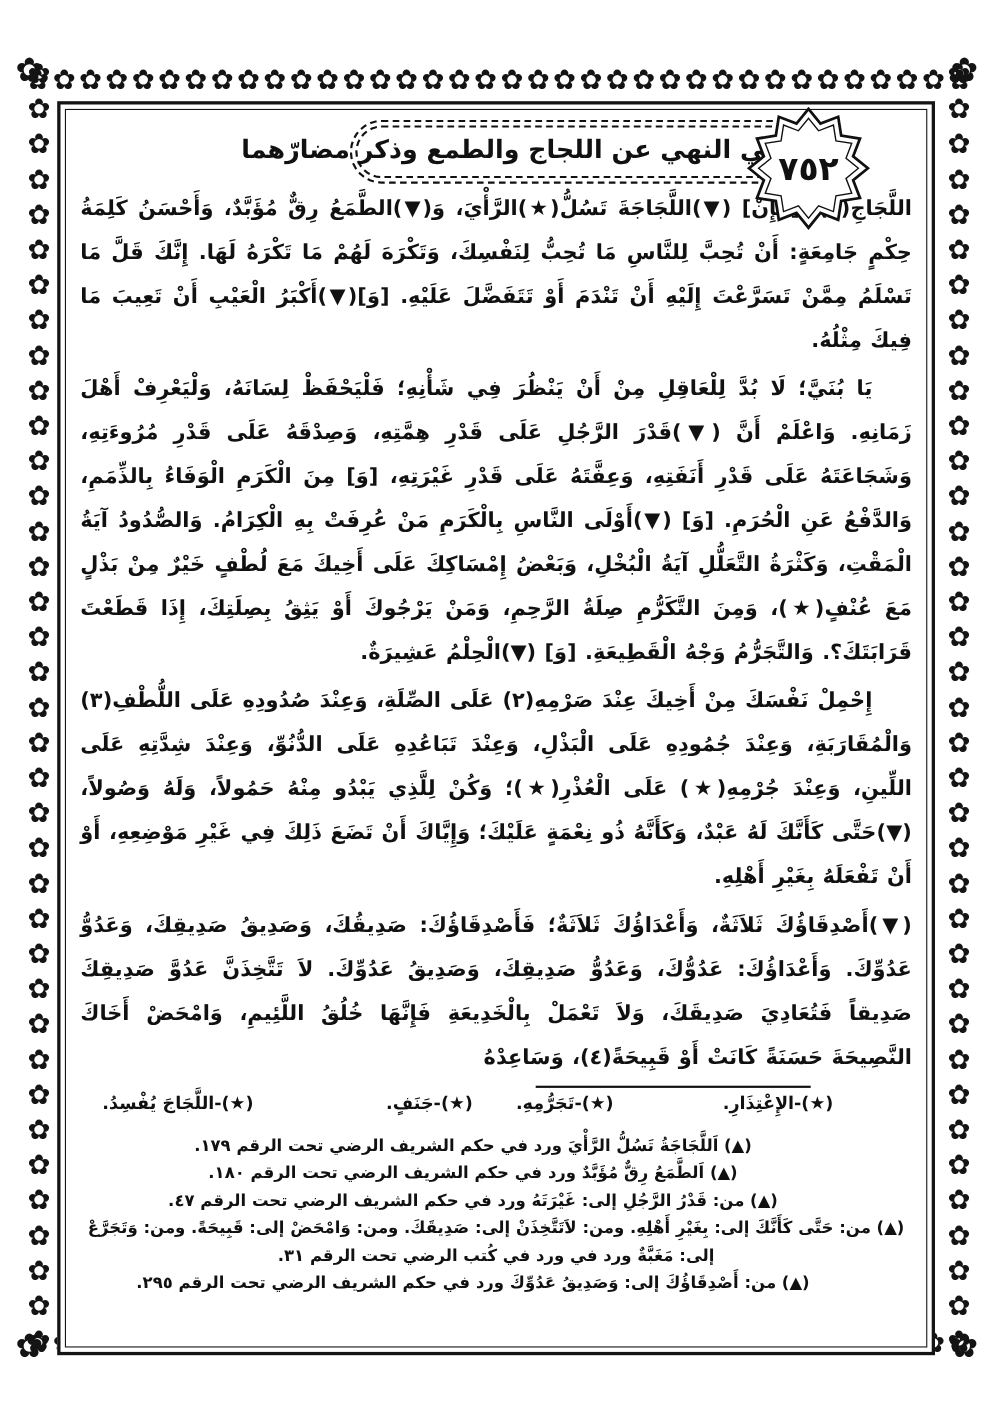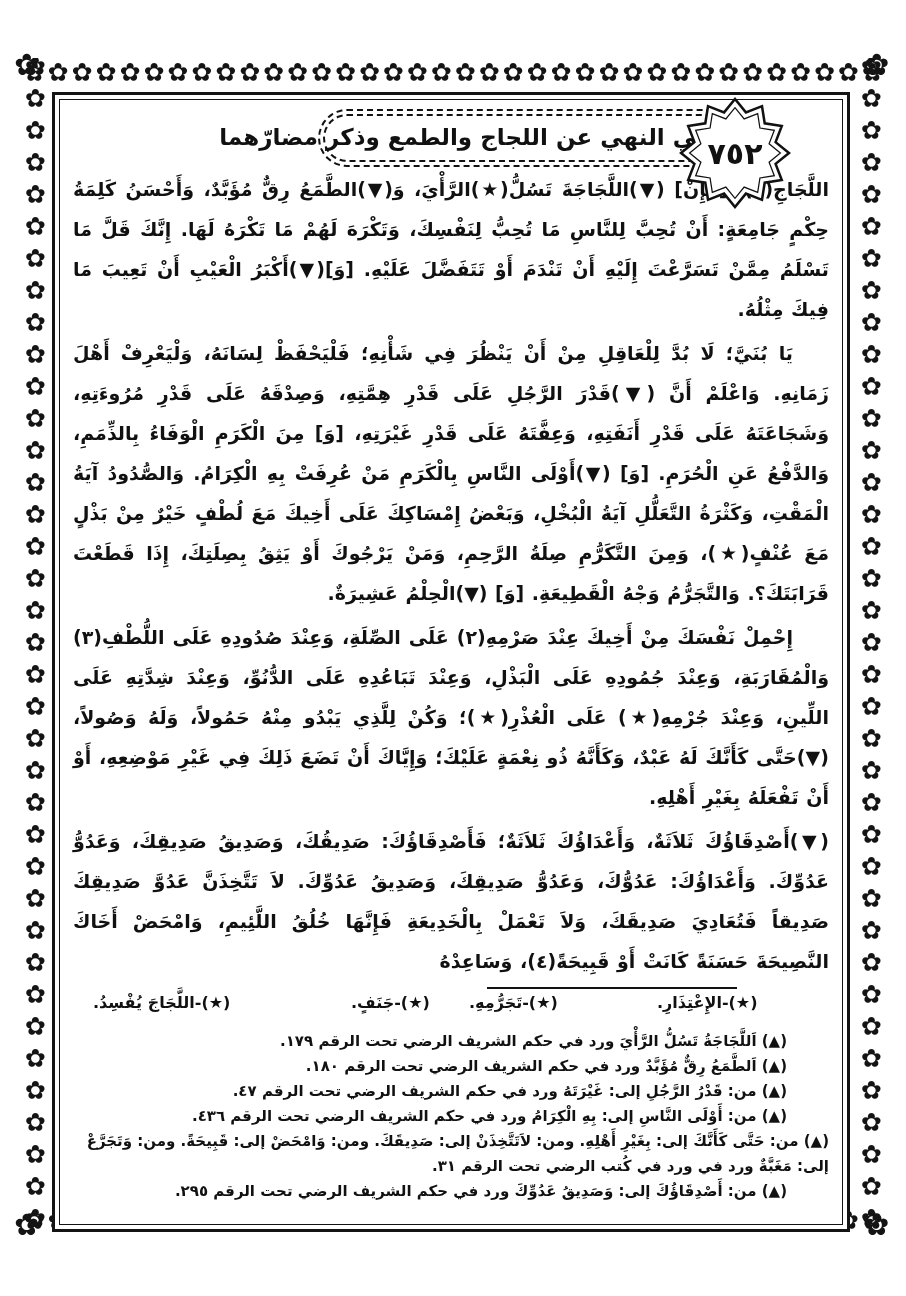--- a/index.html
+++ b/index.html
@@ -63,21 +63,21 @@
   .fn-rule { border:0; border-top:2.5px solid #111; width:250px;
              margin:6px 92px 4px auto; }
   .variants { position:relative; height:30px; margin-bottom:6px;
               font-size:16px; font-weight:bold; }
   .variant { position:absolute; top:0; white-space:nowrap; direction:rtl; }
   .variant.v0 { left:20px;text-align:center; }  .variant.v1 { left:278px; }
   .variant.v2 { left:396px; } .variant.v3 { left:584px; }
 
   
   .refs { font-size:15px; font-weight:bold; line-height:25px; }
-  .ref-item { display:block; text-align:right; margin:0 42px 0 0; }
+  .ref-item { display:block; text-align:center; margin:0 42px 0 0; }
   .ref-item.wide { margin-right:0; padding-right:0; }
 </style>
 </head>
 <body>
 
 <div class="page">
 
   <div class="flower-strip strip-h strip-top">✿✿✿✿✿✿✿✿✿✿✿✿✿✿✿✿✿✿✿✿✿✿✿✿✿✿✿✿✿✿✿✿✿✿✿✿✿✿✿✿✿✿✿✿✿✿✿✿✿✿✿✿✿✿✿✿✿✿✿✿✿✿✿✿✿✿✿✿✿✿</div>
   <div class="flower-strip strip-h strip-bottom">✿✿✿✿✿✿✿✿✿✿✿✿✿✿✿✿✿✿✿✿✿✿✿✿✿✿✿✿✿✿✿✿✿✿✿✿✿✿✿✿✿✿✿✿✿✿✿✿✿✿✿✿✿✿✿✿✿✿✿✿✿✿✿✿✿✿✿✿✿✿</div>
   <div class="flower-strip strip-v strip-left">✿✿✿✿✿✿✿✿✿✿✿✿✿✿✿✿✿✿✿✿✿✿✿✿✿✿✿✿✿✿✿✿✿✿✿✿✿✿✿✿✿✿✿✿✿✿✿✿✿✿✿✿✿✿✿✿✿✿✿✿✿✿✿✿✿✿✿✿✿✿</div>
@@ -110,19 +110,18 @@
       <span class="variant v0">(★)-اللَّجَاجَ يُفْسِدُ.</span>
       <span class="variant v1">(★)-جَنَفٍ.</span>
       <span class="variant v2">(★)-تَجَرُّمِهِ.</span>
       <span class="variant v3">(★)-الإِعْتِذَارِ.</span>
     </div>
 
     <div class="refs">
       <span class="ref-item">(▲) اَللَّجَاجَةُ تَسُلُّ الرَّأْيَ ورد في حكم الشريف الرضي تحت الرقم ١٧٩.</span>
       <span class="ref-item">(▲) اَلطَّمَعُ رِقٌّ مُؤَبَّدٌ ورد في حكم الشريف الرضي تحت الرقم ١٨٠.</span>
       <span class="ref-item">(▲) من: قَدْرُ الرَّجُلِ إلى: غَيْرَتَهُ ورد في حكم الشريف الرضي تحت الرقم ٤٧.</span>
-      <span class="ref-item">(▲) من: أَوْلَى النَّاسِ إلى: بِهِ الْكِرَامُ ورد في حكم الشريف الرضي تحت الرقم ٤٣٦.</span>
       <span class="ref-item wide">(▲) من: حَتَّى كَأَنَّكَ إلى: بِغَيْرِ أَهْلِهِ. ومن: لاَتَتَّخِذَنْ إلى: صَدِيقَكَ. ومن: وَامْحَضْ إلى: قَبِيحَةً. ومن: وَتَجَرَّعْ إلى: مَغَبَّةٌ ورد في ورد في كُتب الرضي تحت الرقم ٣١.</span>
       <span class="ref-item">(▲) من: أَصْدِقَاؤُكَ إلى: وَصَدِيقُ عَدُوِّكَ ورد في حكم الشريف الرضي تحت الرقم ٢٩٥.</span>
     </div>
 
   </div>
 </div>
 
 </body></html>

